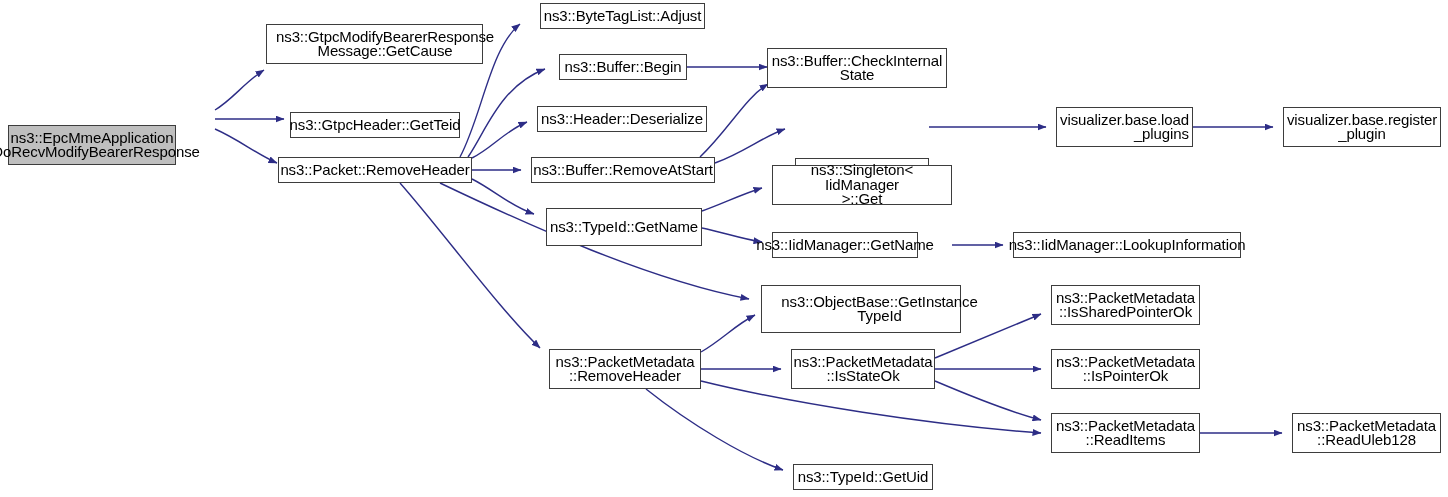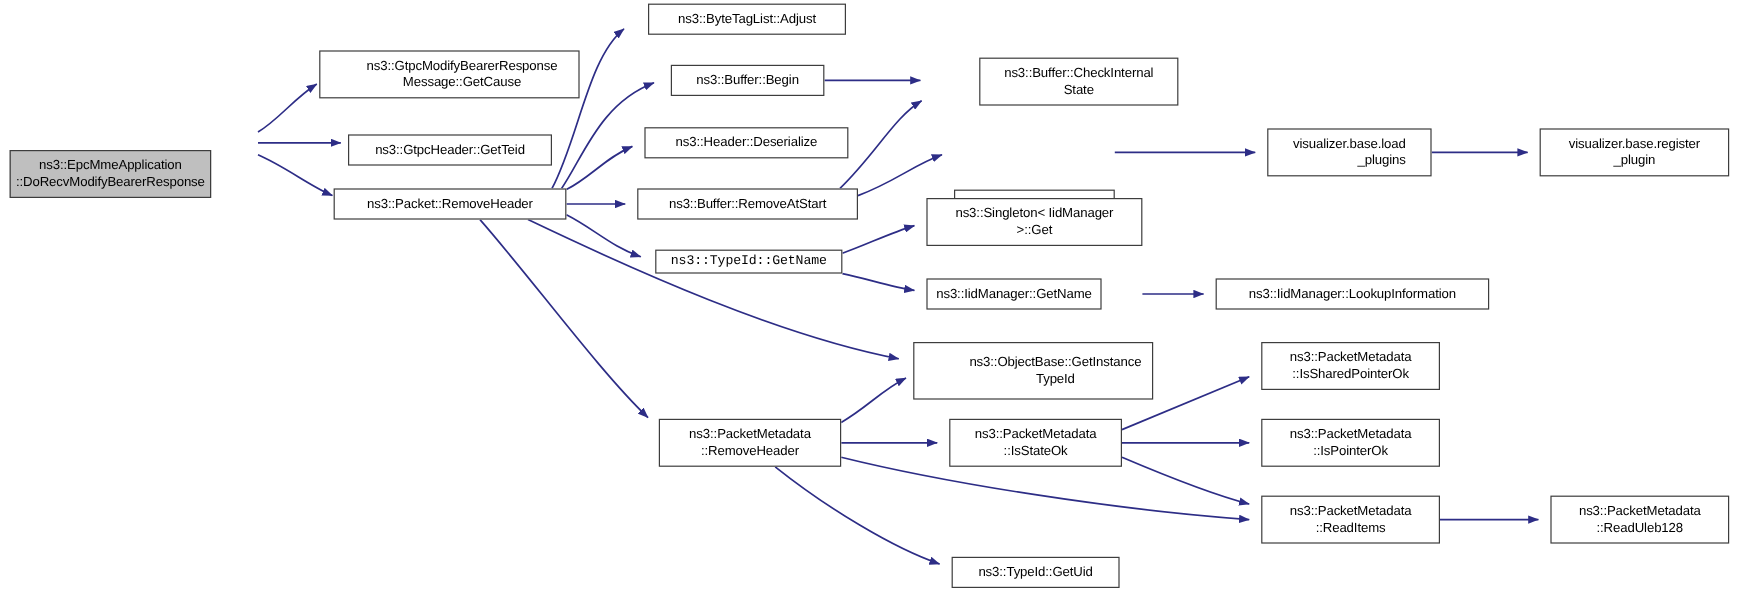--- a/index.html
+++ b/index.html
@@ -14,21 +14,21 @@
   .node{
     position:absolute;
     box-sizing:border-box;
     border:1px solid #3d3d3d;
     background:#ffffff;
     color:#000000;
     display:flex;
     align-items:center;
     justify-content:center;
     text-align:center;
-    font-size:11px;
+    font-size:15px;
     line-height:14.5px;
     letter-spacing:-0.1px;
     white-space:pre-line;
     padding:0 3px;
   }
   .node.root{
     background:#bfbfbf;
     border:1px solid #3d3d3d;
   }
   .node .lbl{display:block;}
@@ -68,30 +68,30 @@
         <path d="M646,389 C690,424 745,457 783,470" fill="none" stroke="#2d2d86" stroke-width="1.4" marker-end="url(#arrow)"></path>
         <path d="M935,358 L1041,314" fill="none" stroke="#2d2d86" stroke-width="1.4" marker-end="url(#arrow)"></path>
         <path d="M935,369 L1041,369" fill="none" stroke="#2d2d86" stroke-width="1.4" marker-end="url(#arrow)"></path>
         <path d="M935,381 C975,398 1010,412 1041,420" fill="none" stroke="#2d2d86" stroke-width="1.4" marker-end="url(#arrow)"></path>
         <path d="M1200,433 L1282,433" fill="none" stroke="#2d2d86" stroke-width="1.4" marker-end="url(#arrow)"></path>
       </g>
   </svg>
   <div id="node-layer">
       <div class="node root" style="left: 8px; top: 98px; width: 168px; height: 40px; margin-top: 27px;"><span class="lbl">ns3::EpcMmeApplication
 ::DoRecvModifyBearerResponse</span></div>
-      <div class="node" style="left: 266px; top: 42px; width: 217px; height: 40px; padding-left: 24px;"><span class="lbl">ns3::GtpcModifyBearerResponse
+      <div class="node" style="left: 266px; top: 24px; width: 217px; height: 40px; padding-left: 24px;"><span class="lbl">ns3::GtpcModifyBearerResponse
 Message::GetCause</span></div>
       <div class="node" style="left: 290px; top: 112px; width: 170px; height: 26px;"><span class="lbl">ns3::GtpcHeader::GetTeid</span></div>
       <div class="node" style="left: 278px; top: 157px; width: 194px; height: 26px;"><span class="lbl">ns3::Packet::RemoveHeader</span></div>
       <div class="node" style="left: 540px; top: 3px; width: 165px; height: 26px;"><span class="lbl">ns3::ByteTagList::Adjust</span></div>
       <div class="node" style="left: 559px; top: 54px; width: 128px; height: 26px;"><span class="lbl">ns3::Buffer::Begin</span></div>
       <div class="node" style="left: 537px; top: 106px; width: 170px; height: 26px;"><span class="lbl">ns3::Header::Deserialize</span></div>
       <div class="node" style="left: 531px; top: 157px; width: 184px; height: 26px;"><span class="lbl">ns3::Buffer::RemoveAtStart</span></div>
-      <div class="node" style="left: 546px; top: 208px; width: 156px; height: 20px; font-family: Liberation Mono, monospace;"><span class="lbl">ns3::TypeId::GetName</span></div>
-      <div class="node" style="left: 816px; top: 48px; width: 166px; height: 40px;"><span class="lbl">ns3::Buffer::CheckInternal
+      <div class="node" style="left: 546px; top: 208px; width: 156px; height: 38px;"><span class="lbl">ns3::TypeId::GetName</span></div>
+      <div class="node" style="left: 767px; top: 48px; width: 180px; height: 40px;"><span class="lbl">ns3::Buffer::CheckInternal
 State</span></div>
       <div class="node" style="left: 795px; top: 114px; width: 134px; height: 26px; margin-top: 44px;"><span class="lbl">visualizer.core.start</span></div>
       <div class="node" style="left: 772px; top: 165px; width: 180px; height: 40px;"><span class="lbl">ns3::Singleton&lt; IidManager
 &gt;::Get</span></div>
       <div class="node" style="left: 772px; top: 232px; width: 146px; height: 26px;"><span class="lbl">ns3::IidManager::GetName</span></div>
       <div class="node" style="left: 761px; top: 285px; width: 200px; height: 48px; padding-left: 40px;"><span class="lbl">ns3::ObjectBase::GetInstance
 TypeId</span></div>
       <div class="node" style="left: 549px; top: 349px; width: 152px; height: 40px;"><span class="lbl">ns3::PacketMetadata
 ::RemoveHeader</span></div>
       <div class="node" style="left: 791px; top: 349px; width: 144px; height: 40px;"><span class="lbl">ns3::PacketMetadata

